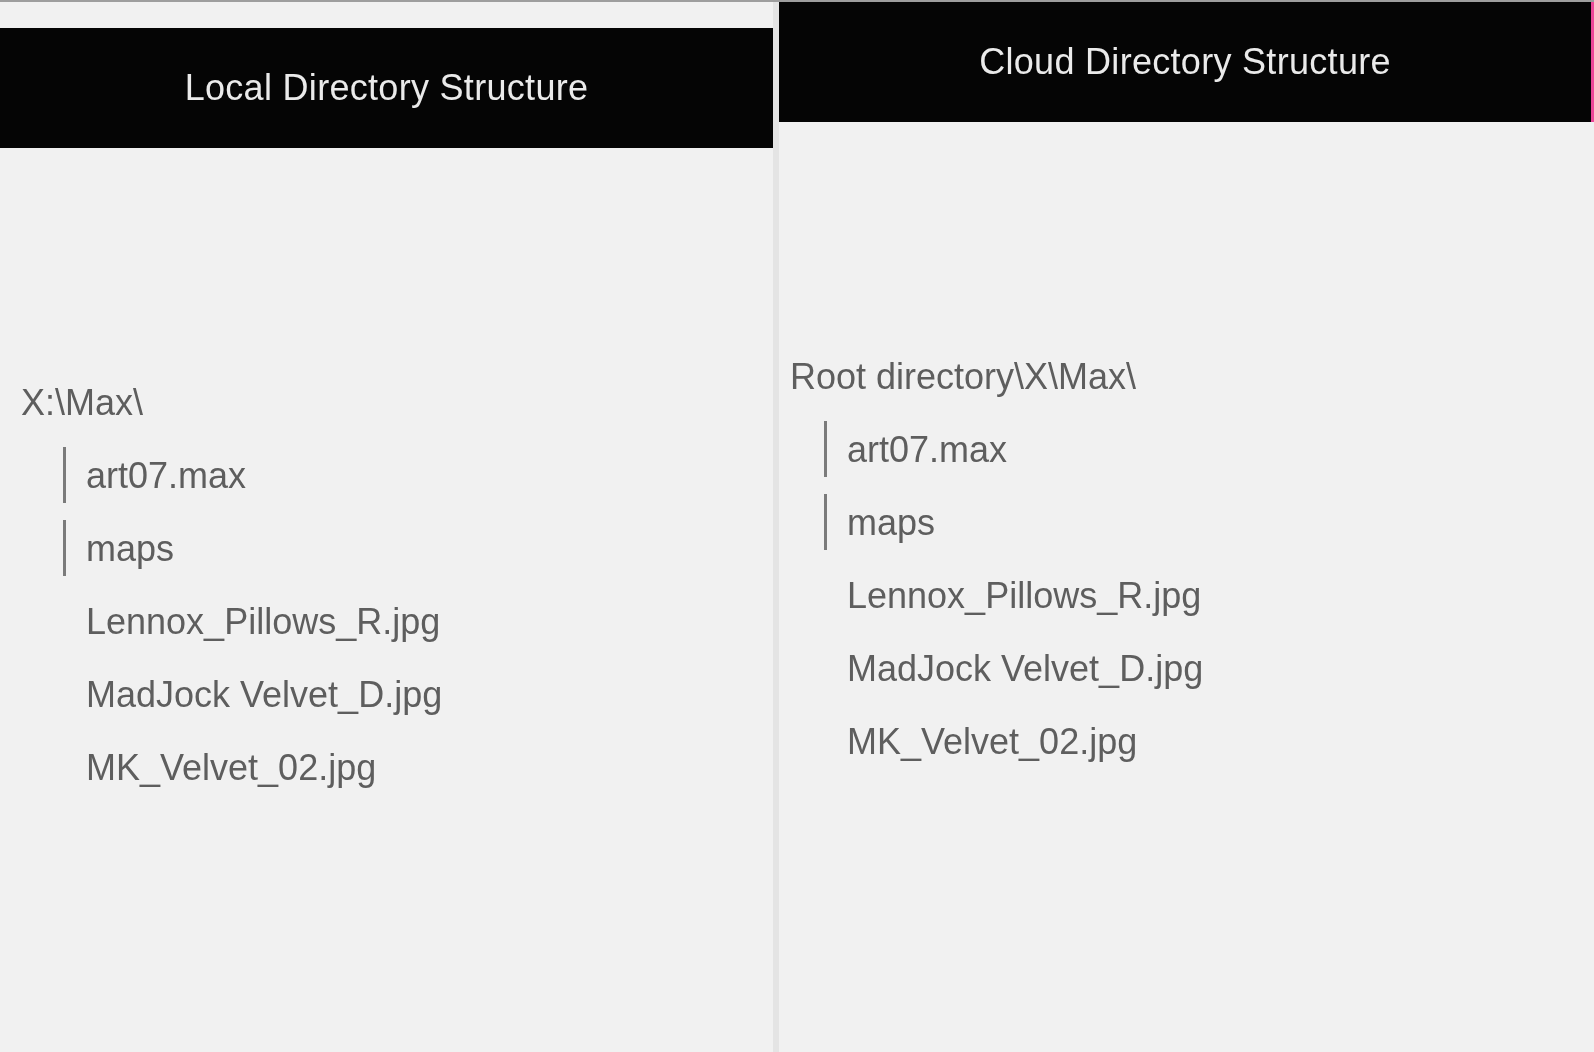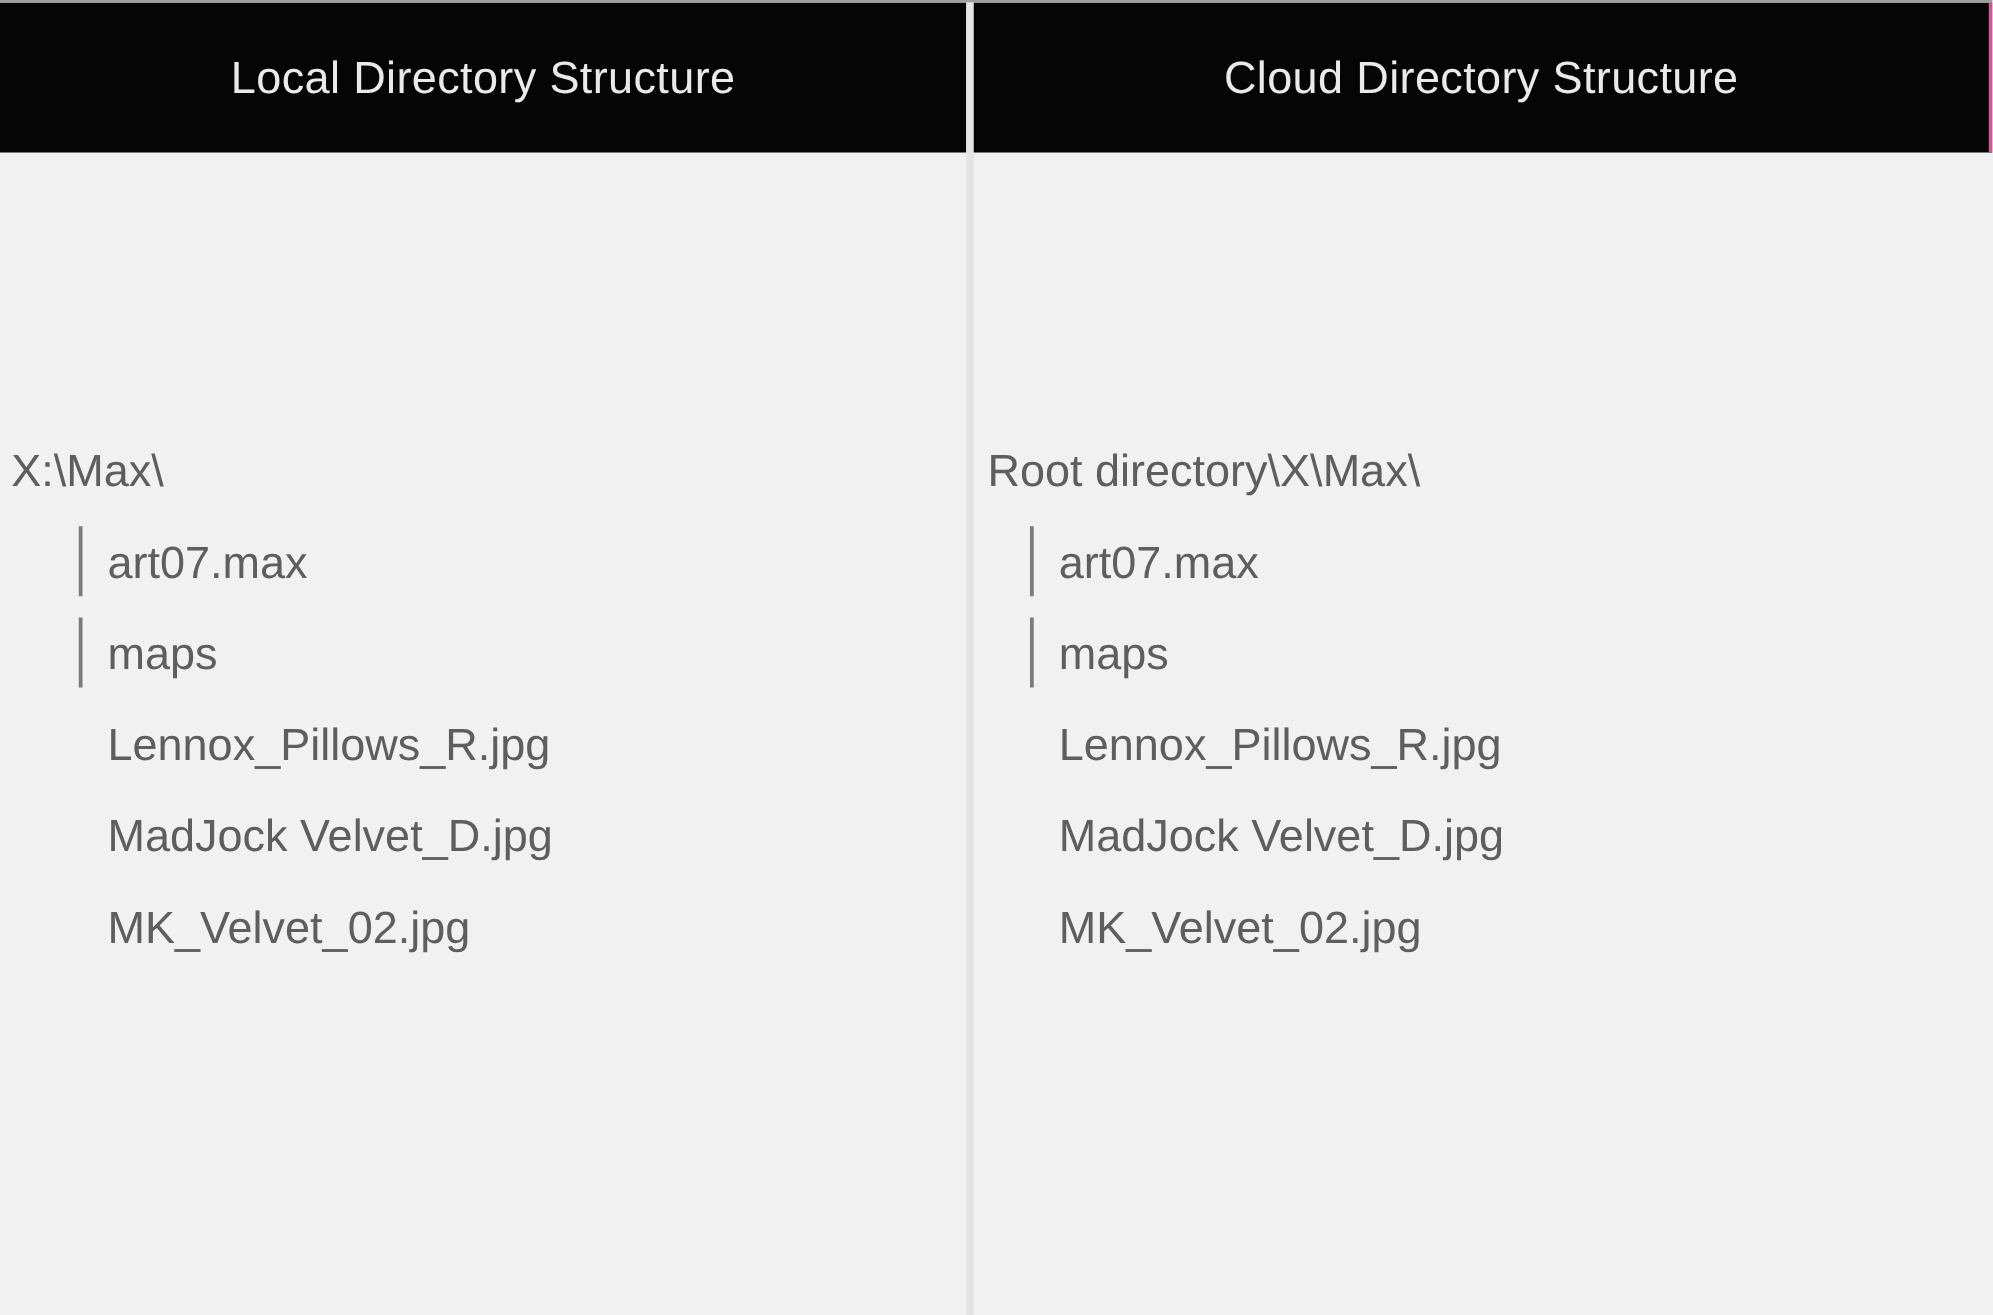--- a/index.html
+++ b/index.html
@@ -16,21 +16,21 @@
     border-top: 2px solid #9e9e9e;
     display: flex;
     overflow: hidden;
     font-family: "Liberation Sans", sans-serif;
   }
   .panel {
     display: flex;
     flex-direction: column;
     box-sizing: border-box;
   }
-  .panel-left  { width: 773px; flex: none; }
+  .panel-left  { width: 773px; flex: none; margin-top: 26px; }
   .panel-right { flex: 1; }
   .v-divider {
     width: 6px;
     flex: none;
     background: #e4e4e4;
   }
   .panel-header {
     height: 120px;
     flex: none;
     background: #050505;
@@ -59,21 +59,21 @@
   }
   .row .bar {
     position: absolute;
     width: 3px;
     height: 56px;
     top: 8px;
     background: #7b7b7b;
   }
   .panel-left  .row .bar { left: 63px; }
   .panel-right .row .bar { left: 45px; }
-  .panel-left  .row.root   .label { padding-left: 9px; }
+  .panel-left  .row.root   .label { padding-left: 21px; }
   .panel-left  .row.branch .label,
   .panel-left  .row.file   .label { padding-left: 86px; }
   .panel-right .row.root   .label { padding-left: 11px; }
   .panel-right .row.branch .label,
   .panel-right .row.file   .label { padding-left: 68px; }
 </style>
 </head>
 <body>
 
 <div class="page">

